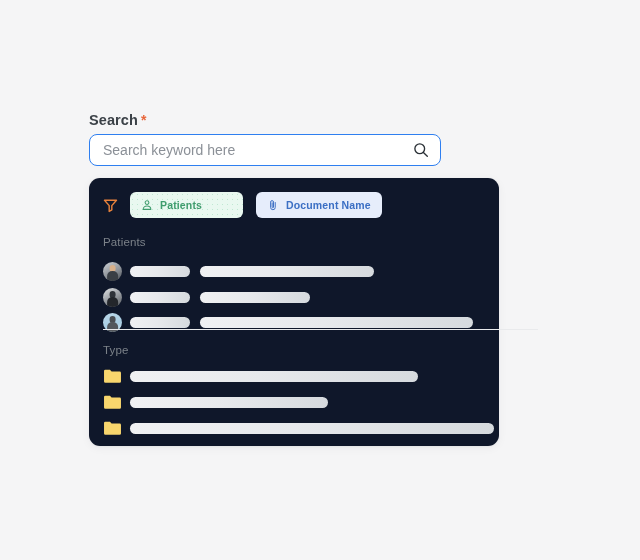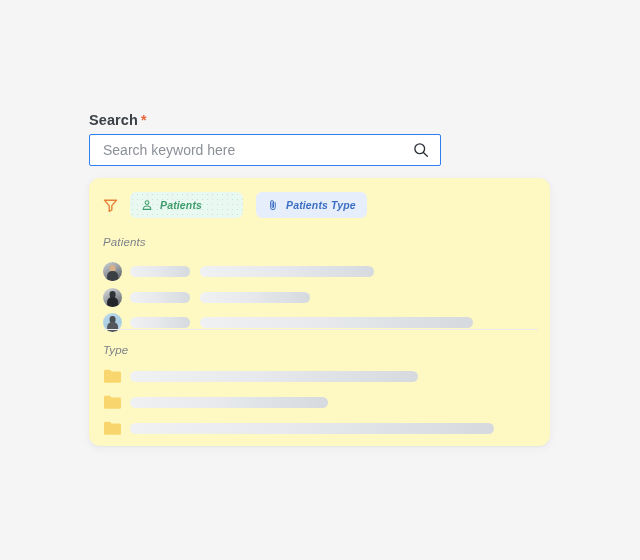--- a/index.html
+++ b/index.html
@@ -43,21 +43,21 @@
   
   .search-field {
     position: absolute;
     left: 89px;
     top: 134px;
     width: 352px;
     height: 32px;
     box-sizing: border-box;
     background: #ffffff;
     border: 1.6px solid #2f7ff0;
-    border-radius: 2px;
+    border-radius: 8px;
     display: flex;
     align-items: center;
     padding: 0 10px 0 13px;
   }
   .search-input {
     flex: 1 1 auto;
     border: none;
     outline: none;
     background: transparent;
     font-family: "Liberation Sans", sans-serif;
@@ -76,27 +76,26 @@
     height: 18px;
     display: block;
     margin-left: 6px;
   }
 
   
   .results-card {
     position: absolute;
     left: 89px;
     top: 178px;
-    width: 461px;
+    width: 410px;
     height: 268px;
-    background: #fef9c3;
+    background: #0f172a;
     border-radius: 11px;
     box-shadow: 0 2px 10px rgba(24, 34, 55, 0.05),
                 0 0.5px 2px rgba(24, 34, 55, 0.04);
-    font-style: italic;
   }
 
   
   .chips-row {
     position: absolute;
     left: 14px;
     top: 14px;
     right: 10px;
     height: 26px;
     display: flex;
@@ -261,21 +260,21 @@
           <path d="M2.6 11.8c0-2.2 2-3.6 4.4-3.6s4.4 1.4 4.4 3.6" stroke="#3f9c6d" stroke-width="1.2" stroke-linecap="round"></path>
           <line x1="2.6" y1="12.1" x2="11.4" y2="12.1" stroke="#3f9c6d" stroke-width="1.2" stroke-linecap="round"></line>
         </svg>
         <span>Patients</span>
       </div>
 
       <div class="chip chip-doctype">
         <svg class="chip-icon" viewBox="0 0 14 14" fill="none">
           <path d="M9.6 4.1v5.7a2.7 2.7 0 0 1-5.4 0V3.6a1.7 1.7 0 0 1 3.4 0v5.9a0.8 0.8 0 0 1-1.6 0V4.4" stroke="#3b6fc4" stroke-width="1.15" stroke-linecap="round" stroke-linejoin="round"></path>
         </svg>
-        <span>Patients Type</span>
+        <span>Document Name</span>
       </div>
 
     </div>
 
     <div class="section-title section-patients-title">Patients</div>
 
     <div class="row row-p1">
       <span class="avatar">
         <span class="av-inner" style="background:linear-gradient(150deg,#cfd3d7 0%,#8d9298 55%,#4a4f55 100%);"></span>
         <span class="av-head" style="background:#d8b08a;"></span>

